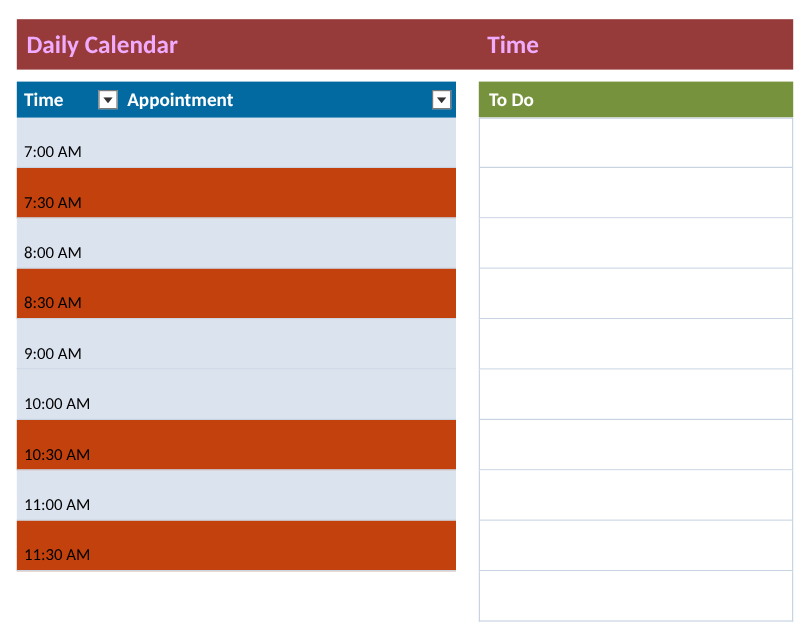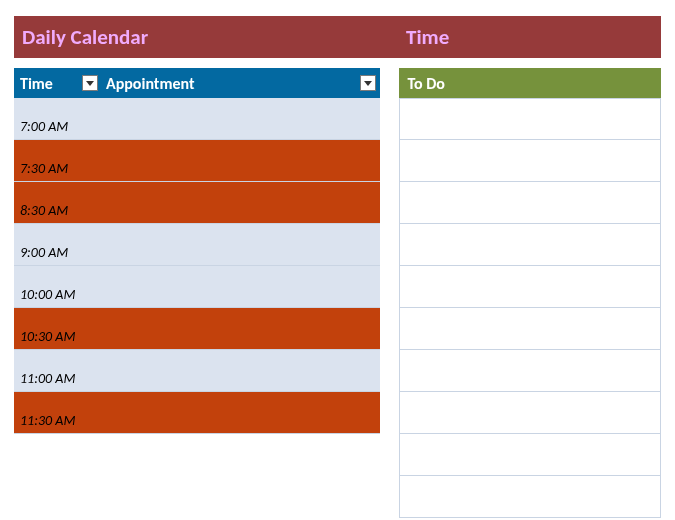--- a/index.html
+++ b/index.html
@@ -89,21 +89,20 @@
   }
   .filter-icon svg { display: block; }
   .row {
     height: 42px;
     display: flex;
     align-items: flex-end;
     border-bottom: 1px solid #c9d4e3;
     font-size: 14px;
     color: #000;
     padding-bottom: 4px;
-    font-style: italic;
   }
   .row.alt { background: #dbe3ef; }
   .row.plain { background: #c2410c; }
   .time-cell {
     width: 88px;
     padding-left: 6px;
   }
   .appt-cell {
     flex: 1;
   }
@@ -148,20 +147,24 @@
       </div>
       <div id="schedule-rows">
           <div class="row alt">
             <div class="time-cell">7:00 AM</div>
             <div class="appt-cell"></div>
           </div>
           <div class="row plain">
             <div class="time-cell">7:30 AM</div>
             <div class="appt-cell"></div>
           </div>
+          <div class="row alt">
+            <div class="time-cell">8:00 AM</div>
+            <div class="appt-cell"></div>
+          </div>
           <div class="row plain">
             <div class="time-cell">8:30 AM</div>
             <div class="appt-cell"></div>
           </div>
           <div class="row alt">
             <div class="time-cell">9:00 AM</div>
             <div class="appt-cell"></div>
           </div>
           <div class="row alt">
             <div class="time-cell">10:00 AM</div>

